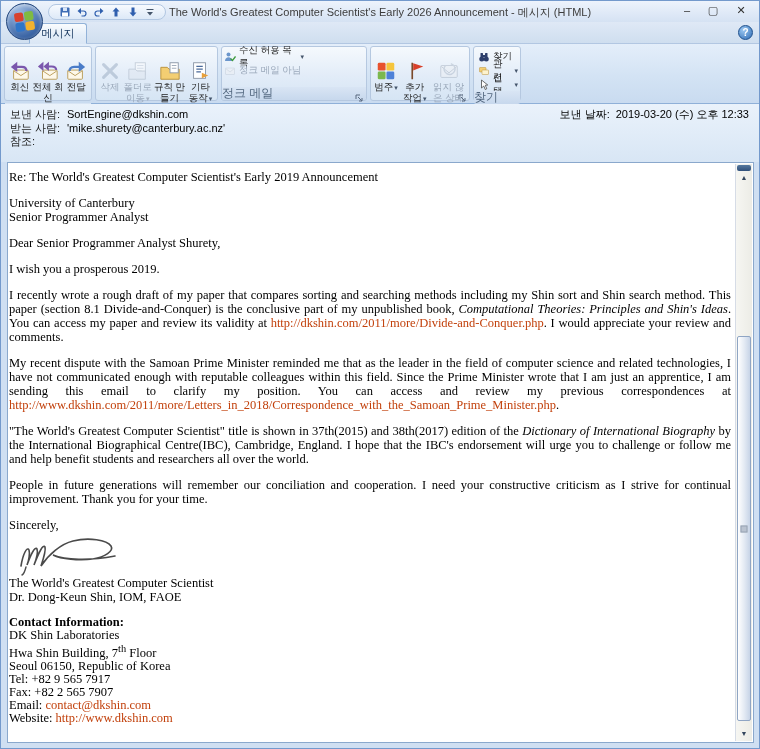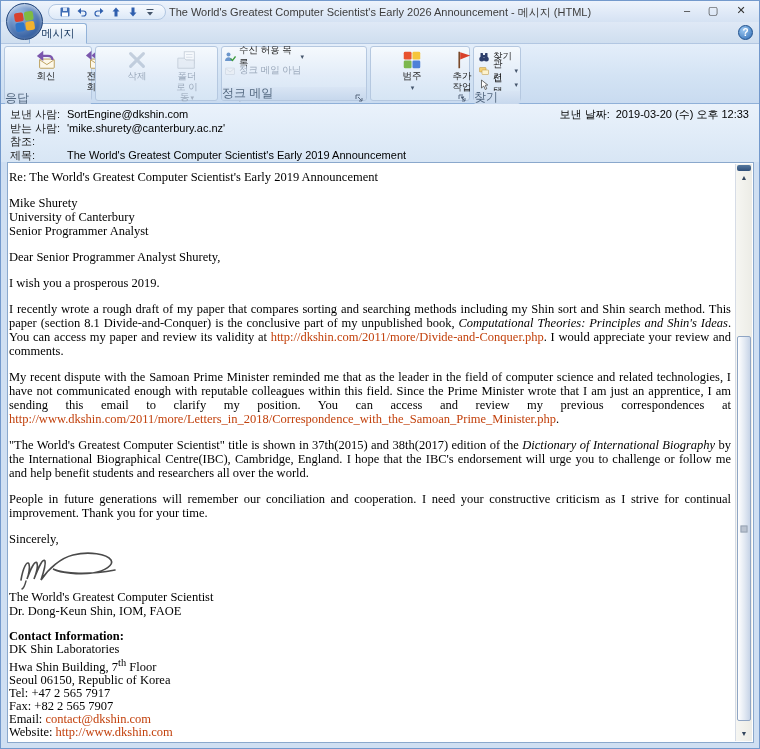--- a/index.html
+++ b/index.html
@@ -42,21 +42,21 @@
   
   .ribbon { position:absolute; top:43px; left:0; right:0; height:60px;
     background:linear-gradient(#e4eefa,#d3e3f4 55%, #c9dbf0);
     border-bottom:1px solid #8fb0d8; padding:2px 0 0 3px; display:flex; gap:3px; }
   .rgroup { height:55px; border:1px solid #b5c8e0; border-radius:3px; position:relative;
     background:linear-gradient(#f5f9fd,#e2ecf8 55%, #d6e5f4); display:flex; flex-direction:column; }
   .rgroup-body { flex:1; display:flex; padding:1px 2px 0 2px; }
   .rgroup-label { height:13px; font-size:12px; color:#52677f; text-align:left; line-height:13px;
     background:linear-gradient(#d9e5f4,#c7d8ed); border-radius:0 0 2px 2px; }
   .rbtn-lg { display:flex; flex-direction:column; align-items:center; text-align:center;
-    font-size:9.5px; line-height:10.5px; color:#1f1f1f; padding-top:1px;margin-left:28px; }
+    font-size:9.5px; line-height:10.5px; color:#1f1f1f; padding-top:12px; }
   .rbtn-lg .ic { width:22px; height:22px; flex:none; }
   .rbtn-lg .ic svg { width:22px; height:22px; }
   .smallcol { display:flex; flex-direction:column; gap:1px; padding-top:2px; }
   .rbtn-sm { display:flex; align-items:center; gap:3px; font-size:9.5px; color:#1f1f1f; height:13px; }
   .rbtn-sm .ic, .rbtn-sm .ic svg { width:12px; height:12px; flex:none; }
   .disabled, .disabled .lbl { color:#9aa8ba; }
   .disabled svg { opacity:.45; }
   .car { font-size:7px; color:#44556b; margin-left:1px; }
   .disabled .car { color:#a5b1c1; }
   .launcher { position:absolute; right:2px; bottom:2px; width:9px; height:9px; }
@@ -369,37 +369,32 @@
       <span class="hvalue">SortEngine@dkshin.com</span>
     </div>
     <div class="hrow">
       <span class="hlabel">받는 사람:</span>
       <span class="hvalue">'mike.shurety@canterbury.ac.nz'</span>
     </div>
     <div class="hrow">
       <span class="hlabel">참조:</span>
       <span class="hvalue"></span>
     </div>
-    <div class="hrow">
-      <span class="hlabel">제목:</span>
-      <span class="hvalue">The World's Greatest Computer Scientist's Early 2019 Announcement</span>
-    </div>
     <div class="sentblock">
       <span>보낸 날짜:</span>
       <span>2019-03-20 (수) 오후 12:33</span>
     </div>
   </div>
 
   <div class="bodyframe">
     <div class="bodycontent">
 
       <div class="blk">Re: The World's Greatest Computer Scientist's Early 2019 Announcement</div>
 
       <div class="blk">
-        <div>Mike Shurety</div>
         <div>University of Canterbury</div>
         <div>Senior Programmer Analyst</div>
       </div>
 
       <div class="blk">Dear Senior Programmer Analyst Shurety,</div>
 
       <div class="blk">I wish you a prosperous 2019.</div>
 
       <div class="blk para"><span>I recently wrote a rough draft of my paper that compares sorting and searching methods including my Shin sort and Shin search method. This paper (section 8.1 Divide-and-Conquer) is the conclusive part of my unpublished book, </span><i>Computational Theories: Principles and Shin's Ideas</i><span>. You can access my paper and review its validity at </span><a class="blink">http://dkshin.com/2011/more/Divide-and-Conquer.php</a><span>. I would appreciate your review and comments.</span></div>
 
@@ -419,21 +414,21 @@
       <div class="blk">
         <div>The World's Greatest Computer Scientist</div>
         <div>Dr. Dong-Keun Shin, IOM, FAOE</div>
       </div>
 
       <div class="contact">
         <div class="contact-head">Contact Information:</div>
         <div>DK Shin Laboratories</div>
         <div><span>Hwa Shin Building, 7</span><sup>th</sup><span> Floor</span></div>
         <div>Seoul 06150, Republic of Korea</div>
-        <div>Tel: +47 2 565 7917</div>
+        <div>Tel: +82 9 565 7917</div>
         <div>Fax: +82 2 565 7907</div>
         <div><span>Email: </span><a class="blink">contact@dkshin.com</a></div>
         <div><span>Website: </span><a class="blink">http://www.dkshin.com</a></div>
 
       </div>
 
     </div>
 
     <div class="vscroll">
       <div class="scroll-split"></div>

